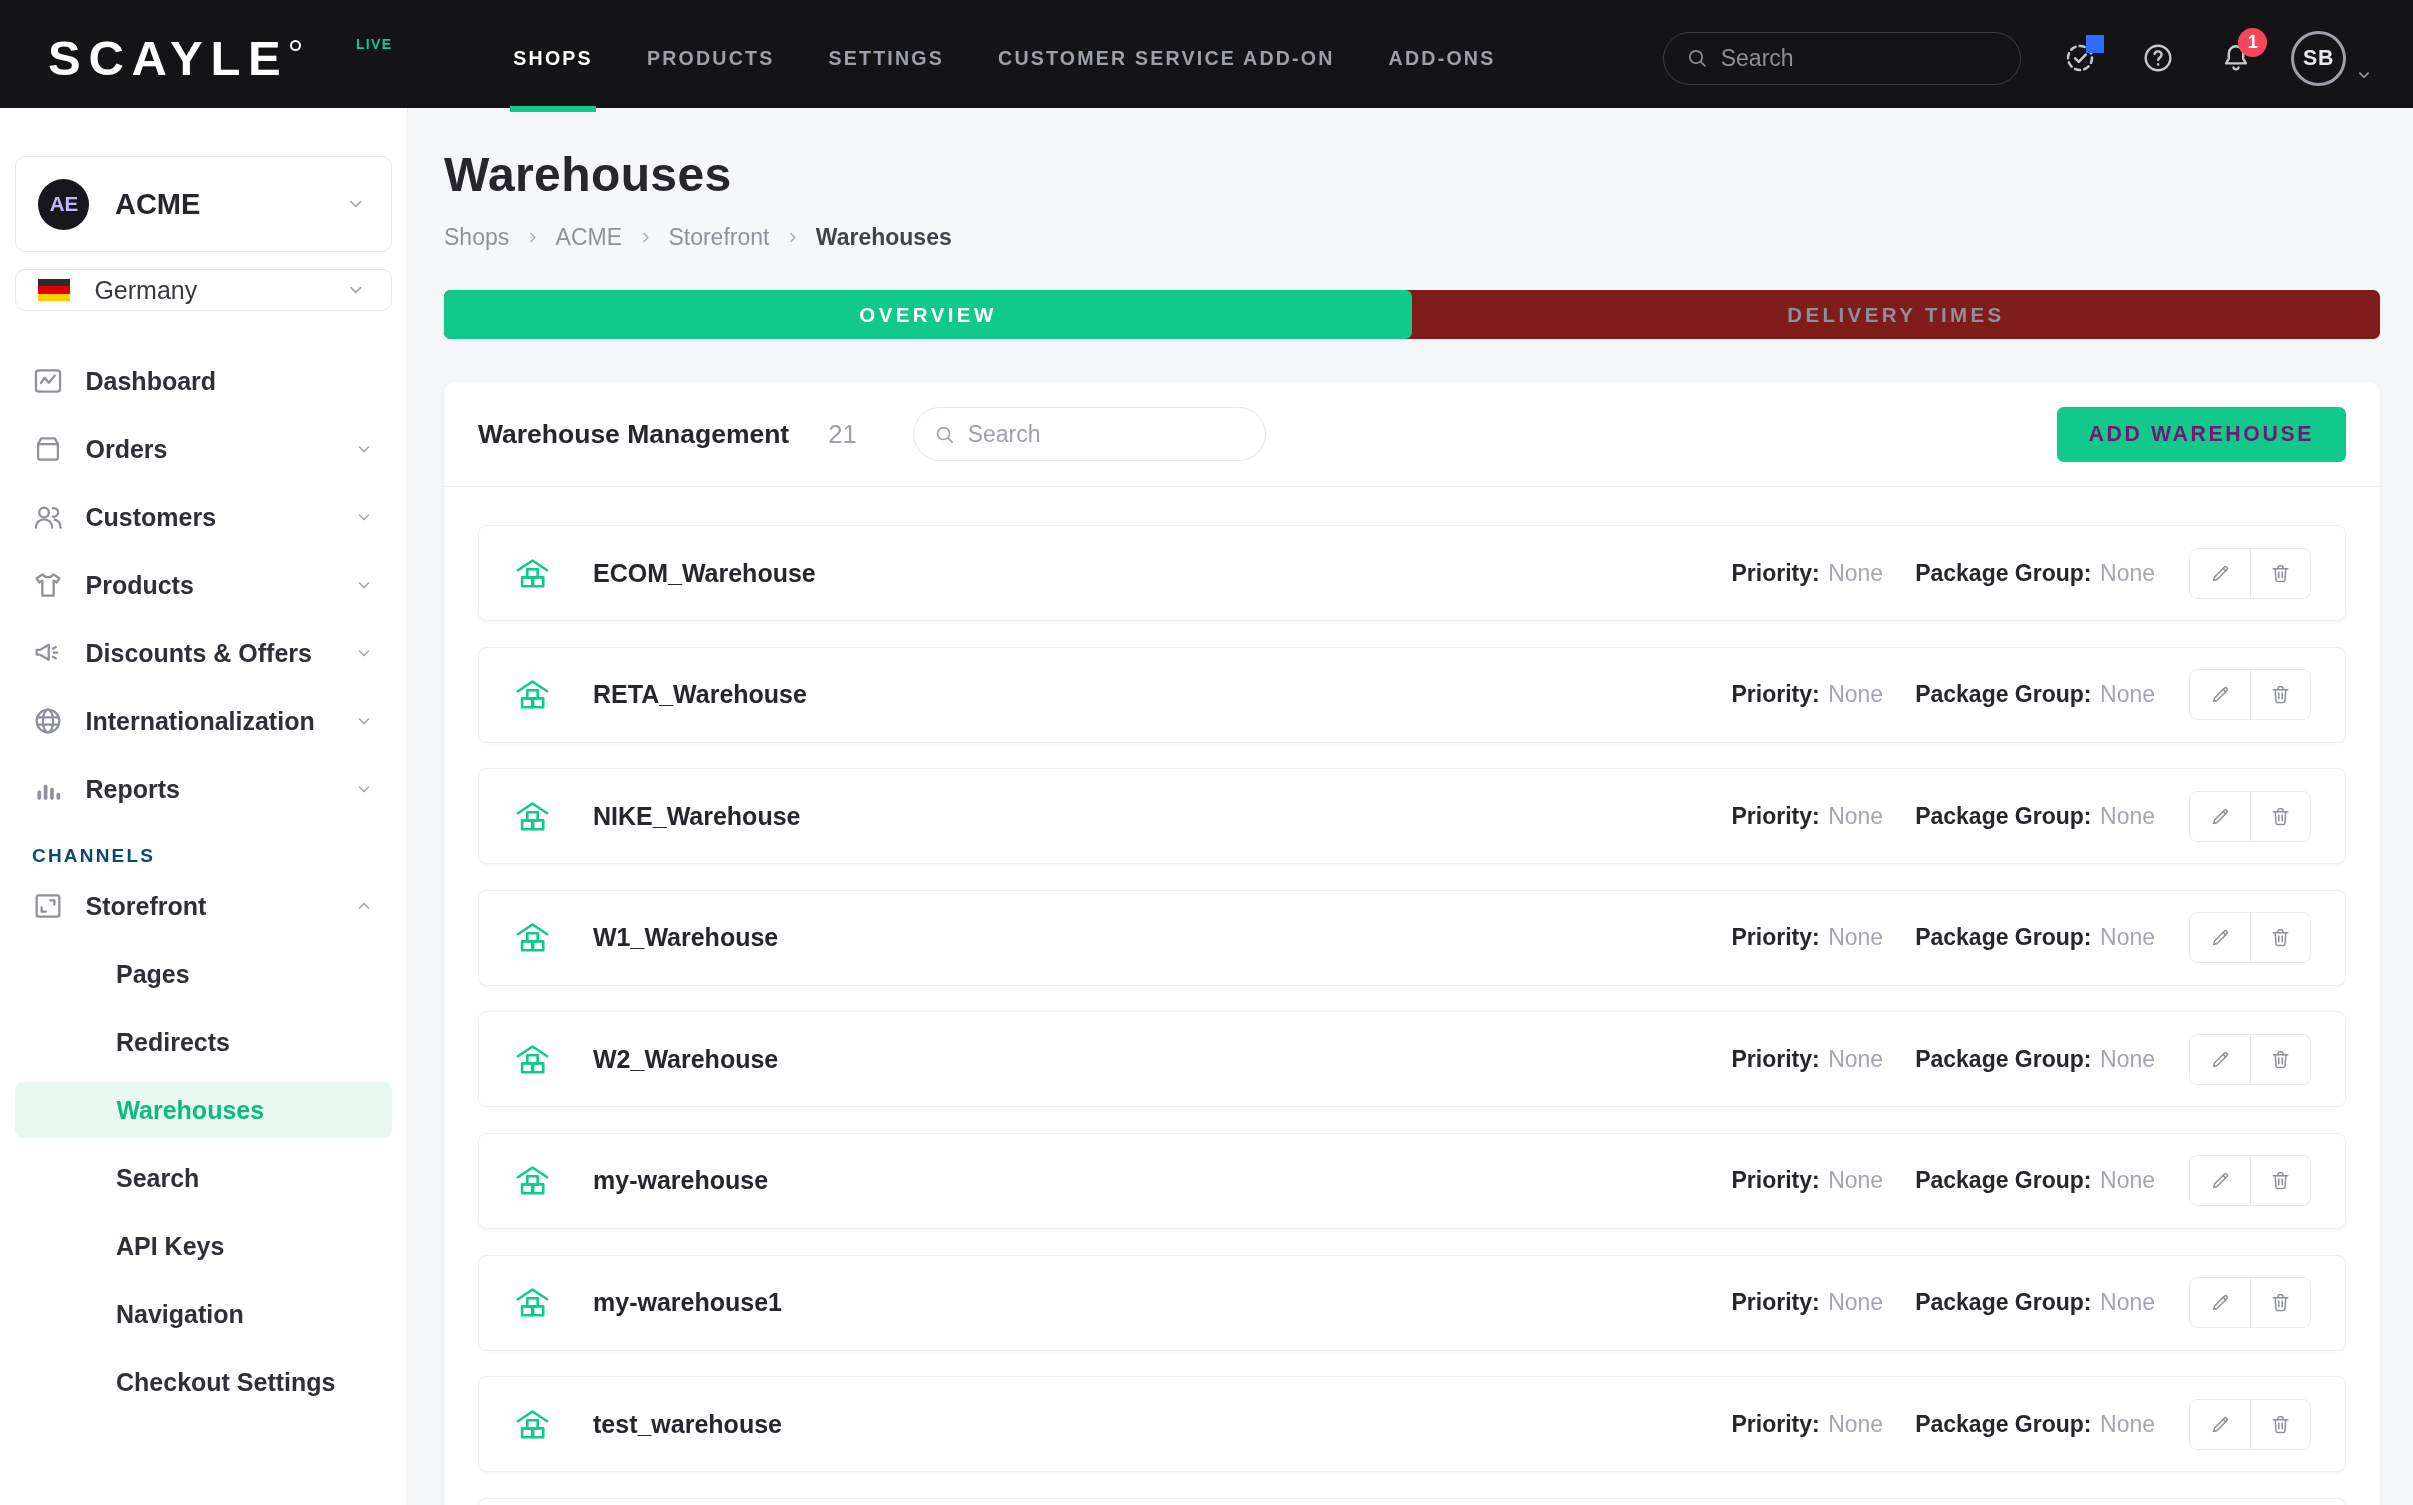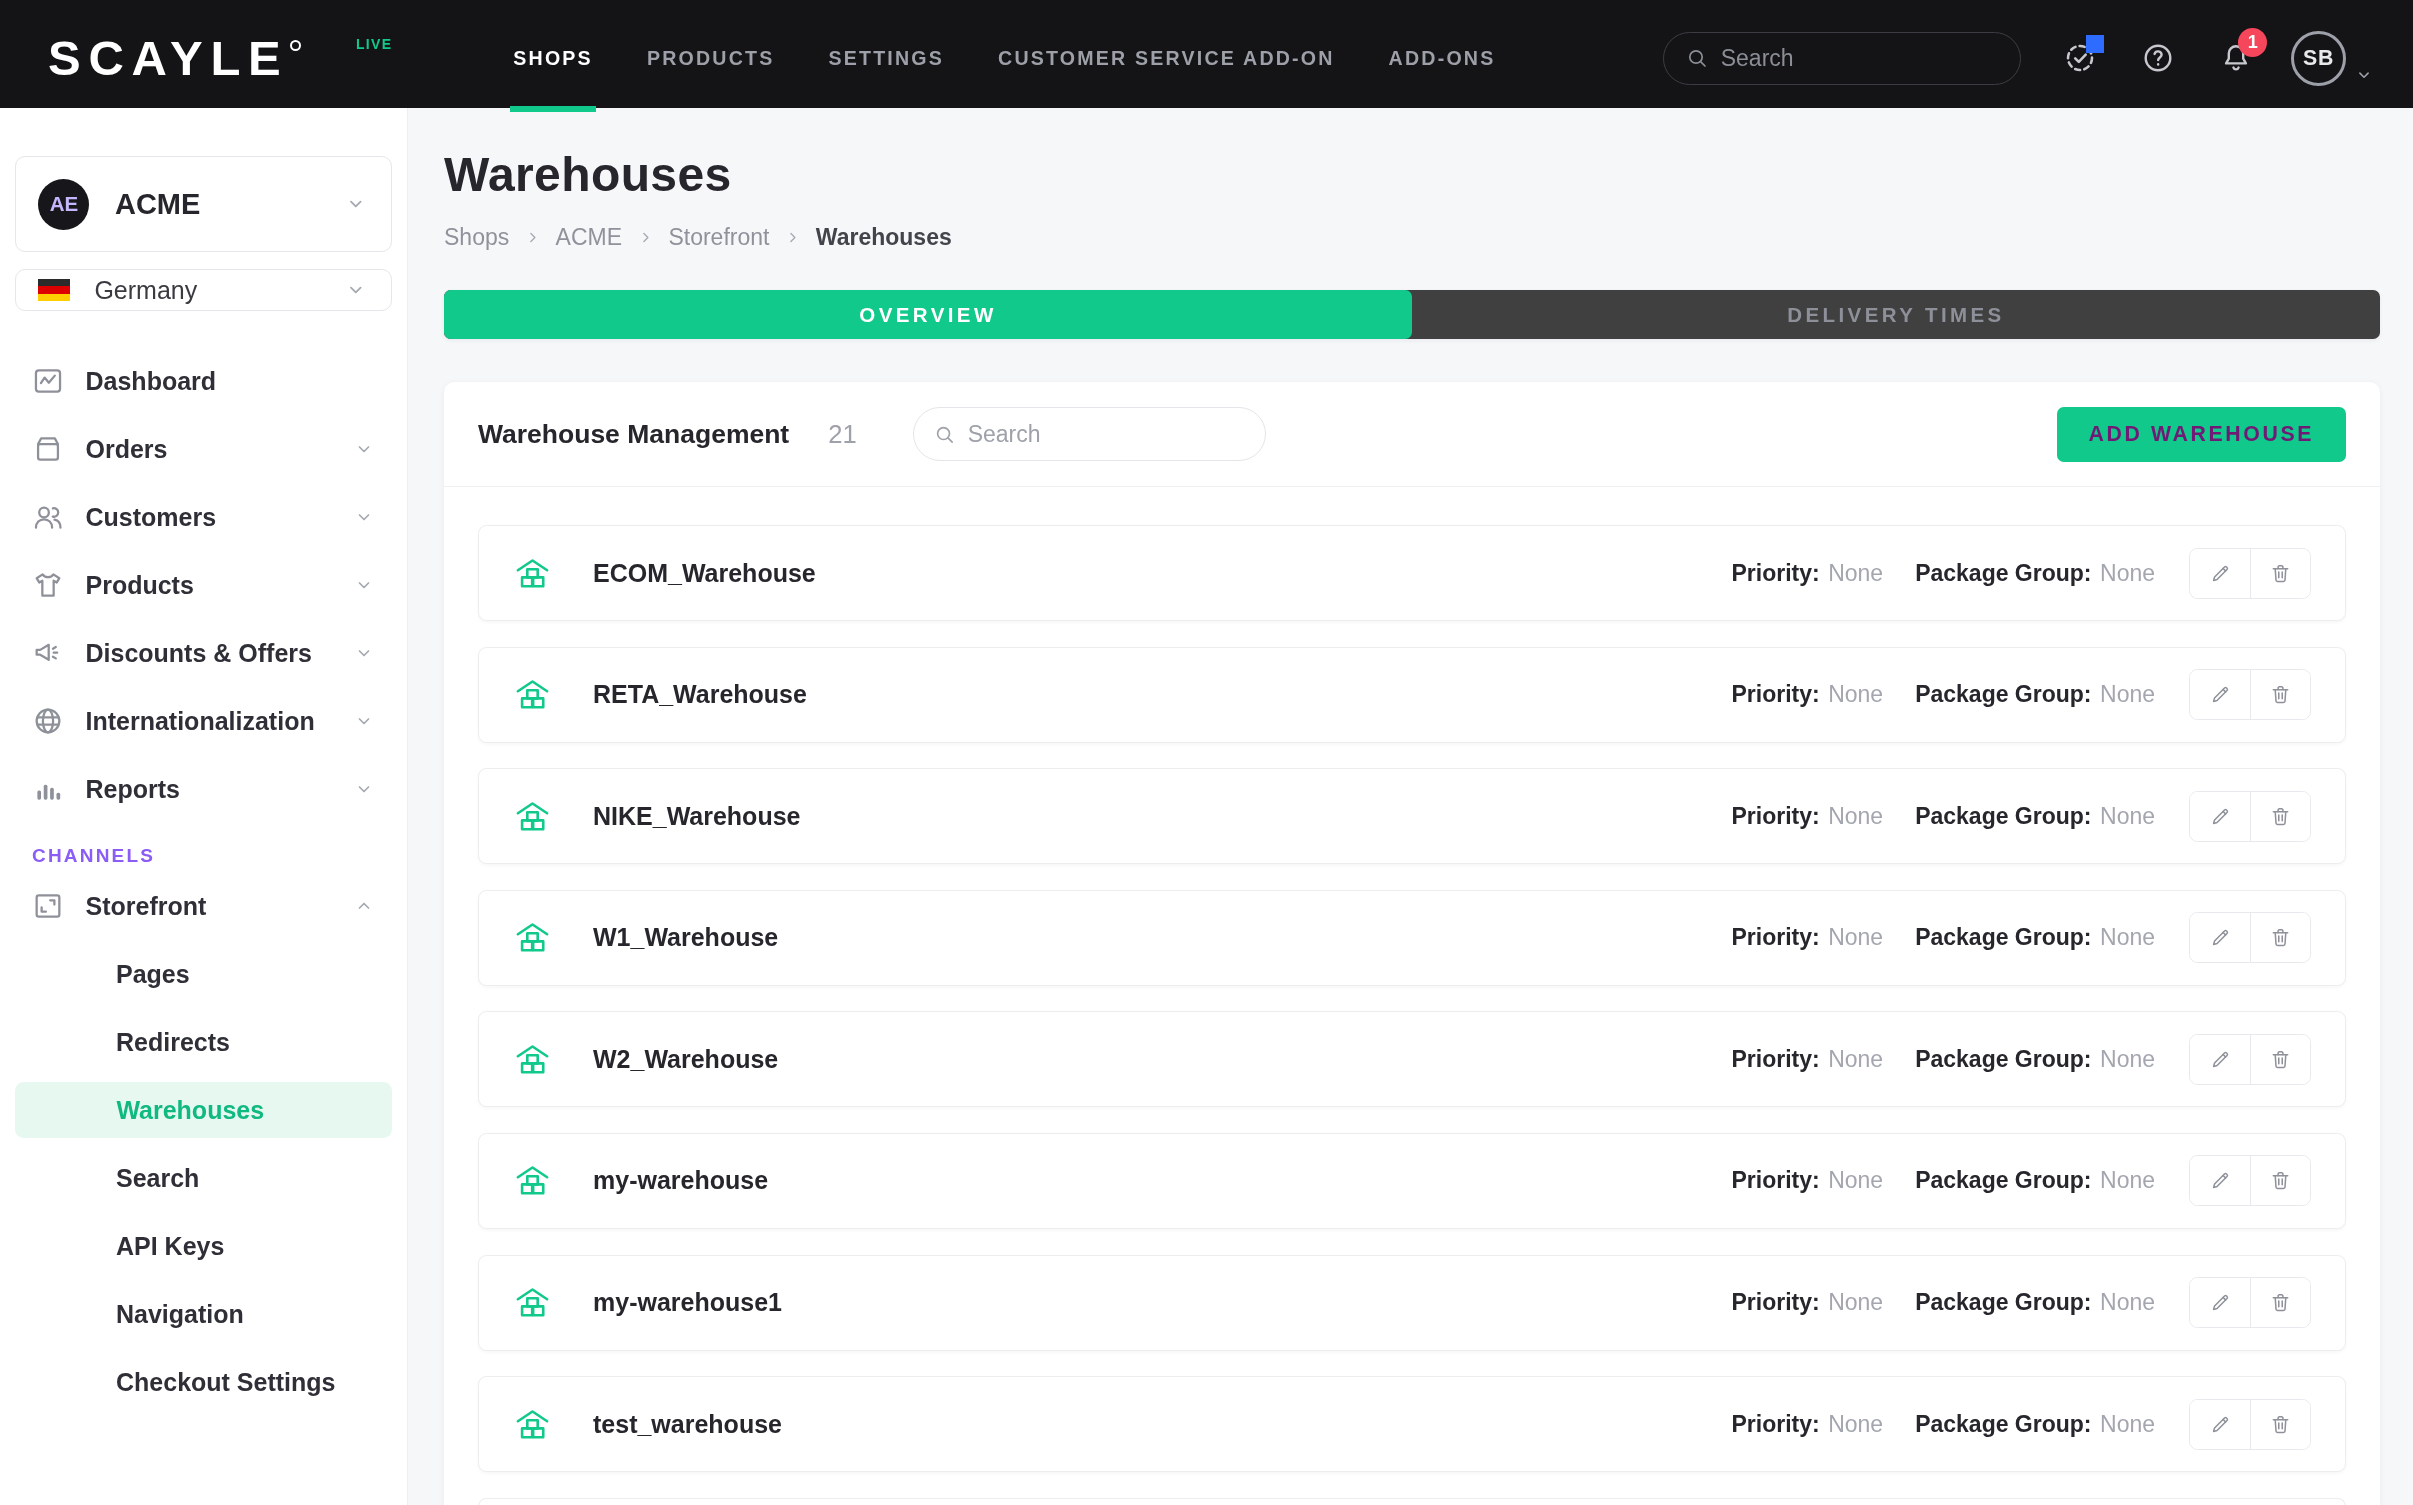--- a/index.html
+++ b/index.html
@@ -37,34 +37,34 @@
   .shop-avatar { width:51px; height:51px; border-radius:50%; background:#17171B; color:#c4b5fd; font-size:20.5px; font-weight:700; display:flex; align-items:center; justify-content:center; flex:none; }
   .shop-name { font-size:29px; font-weight:700; color:#26262C; margin-left:25.6px; }
   .flag-de { width:32px; height:21.3px; background:linear-gradient(#2b2b2b 0 33.4%, #dd0000 33.4% 66.7%, #ffce00 66.7%); flex:none; }
   .country-name { font-size:25px; color:#3A3A41; margin-left:24px; }
   .sel-chevron { margin-left:auto; width:25.6px; height:25.6px; color:#A6A9B0; }
   .menu { margin-top:36px; }
   .menu-item { height:68px; display:flex; align-items:center; padding:0 31px; cursor:pointer; }
   .mi-icon { width:34px; height:34px; color:#8E9199; flex:none; }
   .mi-label { font-size:25px; font-weight:600; color:#2F2F37; margin-left:20.5px; }
   .mi-chevron { margin-left:auto; width:24px; height:24px; color:#A6A9B0; }
-  .channels-label { margin:22px 0 5.1px 0; padding:0 32px; font-size:19px; font-weight:700; letter-spacing:2.2px; color:#8b5cf6; }
+  .channels-label { margin:22px 0 5.1px 0; padding:0 32px; font-size:19px; font-weight:700; letter-spacing:2.2px; color:#0c4a6e; }
   .sub-item { height:68px; display:flex; align-items:center; padding-left:116px; cursor:pointer; }
   .sub-label { font-size:25px; font-weight:600; color:#2F2F37; }
   .sub-item.active { height:56px; margin:6px 15.4px; padding-left:101px; background:#E7F8F1; border-radius:8.5px; }
   .sub-item.active .sub-label { color:#10B97F; }
 
   
   .content { position:absolute; left:408px; top:108px; width:2006px; height:1398px; background:#F6F7F9; padding:0 34px 0 36px; overflow:hidden; }
   .page-title { margin-top:39px; font-size:48px; font-weight:800; color:#26262C; letter-spacing:0.4px; }
   .breadcrumb { margin-top:22px; display:flex; align-items:center; }
   .crumb { font-size:23px; color:#8F929B; cursor:pointer; }
   .crumb.current { color:#43434B; font-weight:600; cursor:default; }
   .crumb-sep { width:19px; height:19px; color:#A6A9B0; margin:0 13.7px; }
-  .tabs { margin-top:39px; height:49px; display:flex; border-radius:6.8px; background:#404040; box-shadow:0 1.7px 4.3px rgba(25,25,45,0.05); }
+  .tabs { margin-top:39px; height:49px; display:flex; border-radius:6.8px; background:#7f1d1d; box-shadow:0 1.7px 4.3px rgba(25,25,45,0.05); }
   .tab { flex:1; display:flex; align-items:center; justify-content:center; font-size:20.5px; font-weight:700; letter-spacing:3.4px; color:#8D9099; cursor:pointer; border-radius:6.8px; }
   .tab.active { background:#10C98A; color:#fff; }
   .panel { margin-top:43px; background:#fff; border-radius:10.2px; box-shadow:0 1.7px 6.8px rgba(25,25,45,0.05); height:1195px; }
   .panel-header { height:104px; display:flex; align-items:center; padding:0 34px; }
   .panel-title { font-size:26.5px; font-weight:700; color:#26262C; }
   .panel-count { font-size:25.6px; color:#9EA1A9; margin-left:39px; }
   .panel-search { display:flex; align-items:center; width:353px; height:54px; border:1.7px solid #E4E5E8; border-radius:27px; padding:0 19px; margin-left:56px; background:#fff; }
   .panel-search svg { width:23px; height:23px; color:#9EA1A9; flex:none; }
   .panel-search input { border:none; outline:none; font-size:23px; color:#3A3A41; margin-left:12px; width:100%; font-family:"Liberation Sans", sans-serif; }
   .panel-search input::placeholder { color:#9EA1A9; }

